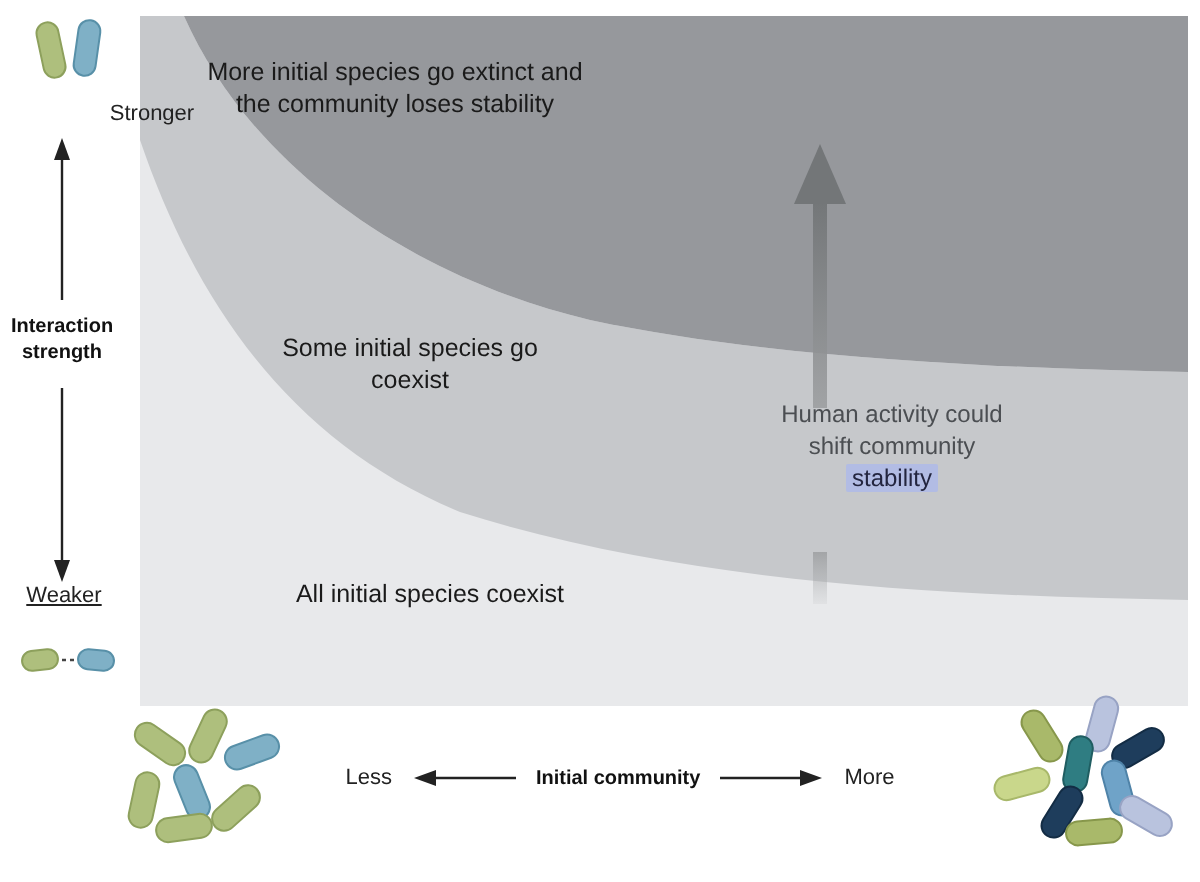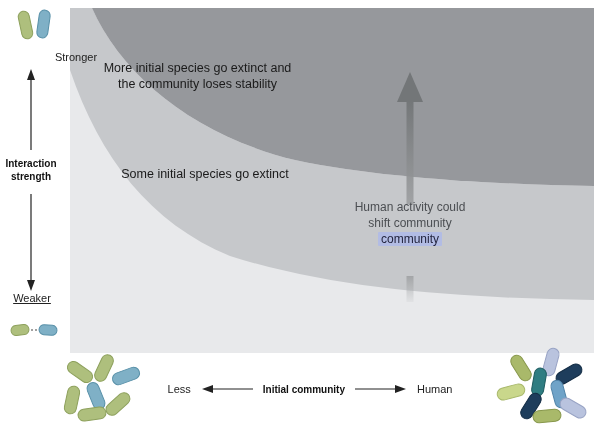--- a/index.html
+++ b/index.html
@@ -9,21 +9,21 @@
     background:#ffffff;
     font-family:"Liberation Sans", sans-serif;
     overflow:hidden;
   }
   .abs{position:absolute;}
   .lbl{color:#1a1a1a;text-align:center;line-height:1.28;}
   .small{font-size:11px;color:#222;}
   .bold{font-weight:bold;font-size:10px;color:#111;}
   .region-label{font-size:12.5px;}
   .annot{
-    font-size:12px;color:#4b4e52;text-align:center;line-height:1.35;
+    font-size:12px;color:#4b4e52;text-align:center;line-height:1.35;margin-left:36px;
   }
   .hl{
     background:#b2bce4;color:#23253f;padding:0 3px;border-radius:1px;
   }
   svg{display:block;}
 </style>
 </head>
 <body>
 
 <div class="canvas">
@@ -47,28 +47,29 @@
 
     <path d="M 22 0 L 524 0 L 524 178 C 420 176 310 170 225 152 C 125 128 52 68 22 0 Z" fill="#96989c"></path>
 
     <g>
       <rect x="336.5" y="268" width="7" height="26" fill="url(#arrowFade)"></rect>
       <rect x="336.5" y="92" width="7" height="104" fill="url(#arrowGrad)"></rect>
       <polygon points="340,64 327,94 353,94" fill="#737678"></polygon>
     </g>
   </svg>
 
-  <div class="abs lbl region-label" style="left:100px;top:28px;width:195px;margin-top:32px;">More initial species go extinct and the community loses stability</div>
+  <div class="abs lbl region-label" style="left:100px;top:28px;width:195px;">More initial species go extinct and the community loses stability</div>
 
-  <div class="abs lbl region-label" style="left:120px;top:166px;width:170px;">Some initial species go extinct</div>
+  <div class="abs lbl region-label" style="left:120px;top:166px;width:170px;">Some initial species go coexist</div>
 
+  <div class="abs lbl region-label" style="left:125px;top:289px;width:180px;">All initial species coexist</div>
 
   <div class="abs annot" style="left:348px;top:199px;width:124px;">
     <span>Human activity could shift community</span><br>
-    <span class="hl">community</span>
+    <span class="hl">stability</span>
   </div>
 
   <svg class="abs" style="left:10px;top:6px;" width="48" height="40" viewBox="0 0 48 40">
     <rect x="10" y="5" width="11" height="28" rx="5.5" fill="#aebf7d" stroke="#8da05c" transform="rotate(-12 15.5 19)"></rect>
     <rect x="28" y="4" width="11" height="28" rx="5.5" fill="#7fb0c6" stroke="#5890a8" transform="rotate(8 33.5 18)"></rect>
   </svg>
 
   <div class="abs lbl small" style="left:4px;top:50px;width:56px;margin-left:44px;">Stronger</div>
 
   <svg class="abs" style="left:26px;top:68px;" width="10" height="224" viewBox="0 0 10 224">
@@ -92,21 +93,21 @@
     <span class="small">Less</span>
     <svg width="52" height="10" viewBox="0 0 52 10">
       <line x1="10" y1="5" x2="52" y2="5" stroke="#222" stroke-width="1.2"></line>
       <polygon points="1,5 12,1 12,9" fill="#222"></polygon>
     </svg>
     <span class="bold">Initial community</span>
     <svg width="52" height="10" viewBox="0 0 52 10">
       <line x1="0" y1="5" x2="42" y2="5" stroke="#222" stroke-width="1.2"></line>
       <polygon points="51,5 40,1 40,9" fill="#222"></polygon>
     </svg>
-    <span class="small">Human</span>
+    <span class="small">More</span>
   </div>
 
   <svg class="abs" style="left:58px;top:352px;" width="95" height="78" viewBox="0 0 95 78">
     <rect x="16" y="6" width="12" height="28" rx="6" fill="#aebf7d" stroke="#8da05c" transform="rotate(-55 22 20)"></rect>
     <rect x="40" y="2" width="12" height="28" rx="6" fill="#aebf7d" stroke="#8da05c" transform="rotate(25 46 16)"></rect>
     <rect x="62" y="10" width="12" height="28" rx="6" fill="#7fb0c6" stroke="#5890a8" transform="rotate(70 68 24)"></rect>
     <rect x="8" y="34" width="12" height="28" rx="6" fill="#aebf7d" stroke="#8da05c" transform="rotate(12 14 48)"></rect>
     <rect x="32" y="30" width="12" height="28" rx="6" fill="#7fb0c6" stroke="#5890a8" transform="rotate(-22 38 44)"></rect>
     <rect x="54" y="38" width="12" height="28" rx="6" fill="#aebf7d" stroke="#8da05c" transform="rotate(48 60 52)"></rect>
     <rect x="28" y="48" width="12" height="28" rx="6" fill="#aebf7d" stroke="#8da05c" transform="rotate(82 34 62)"></rect>

